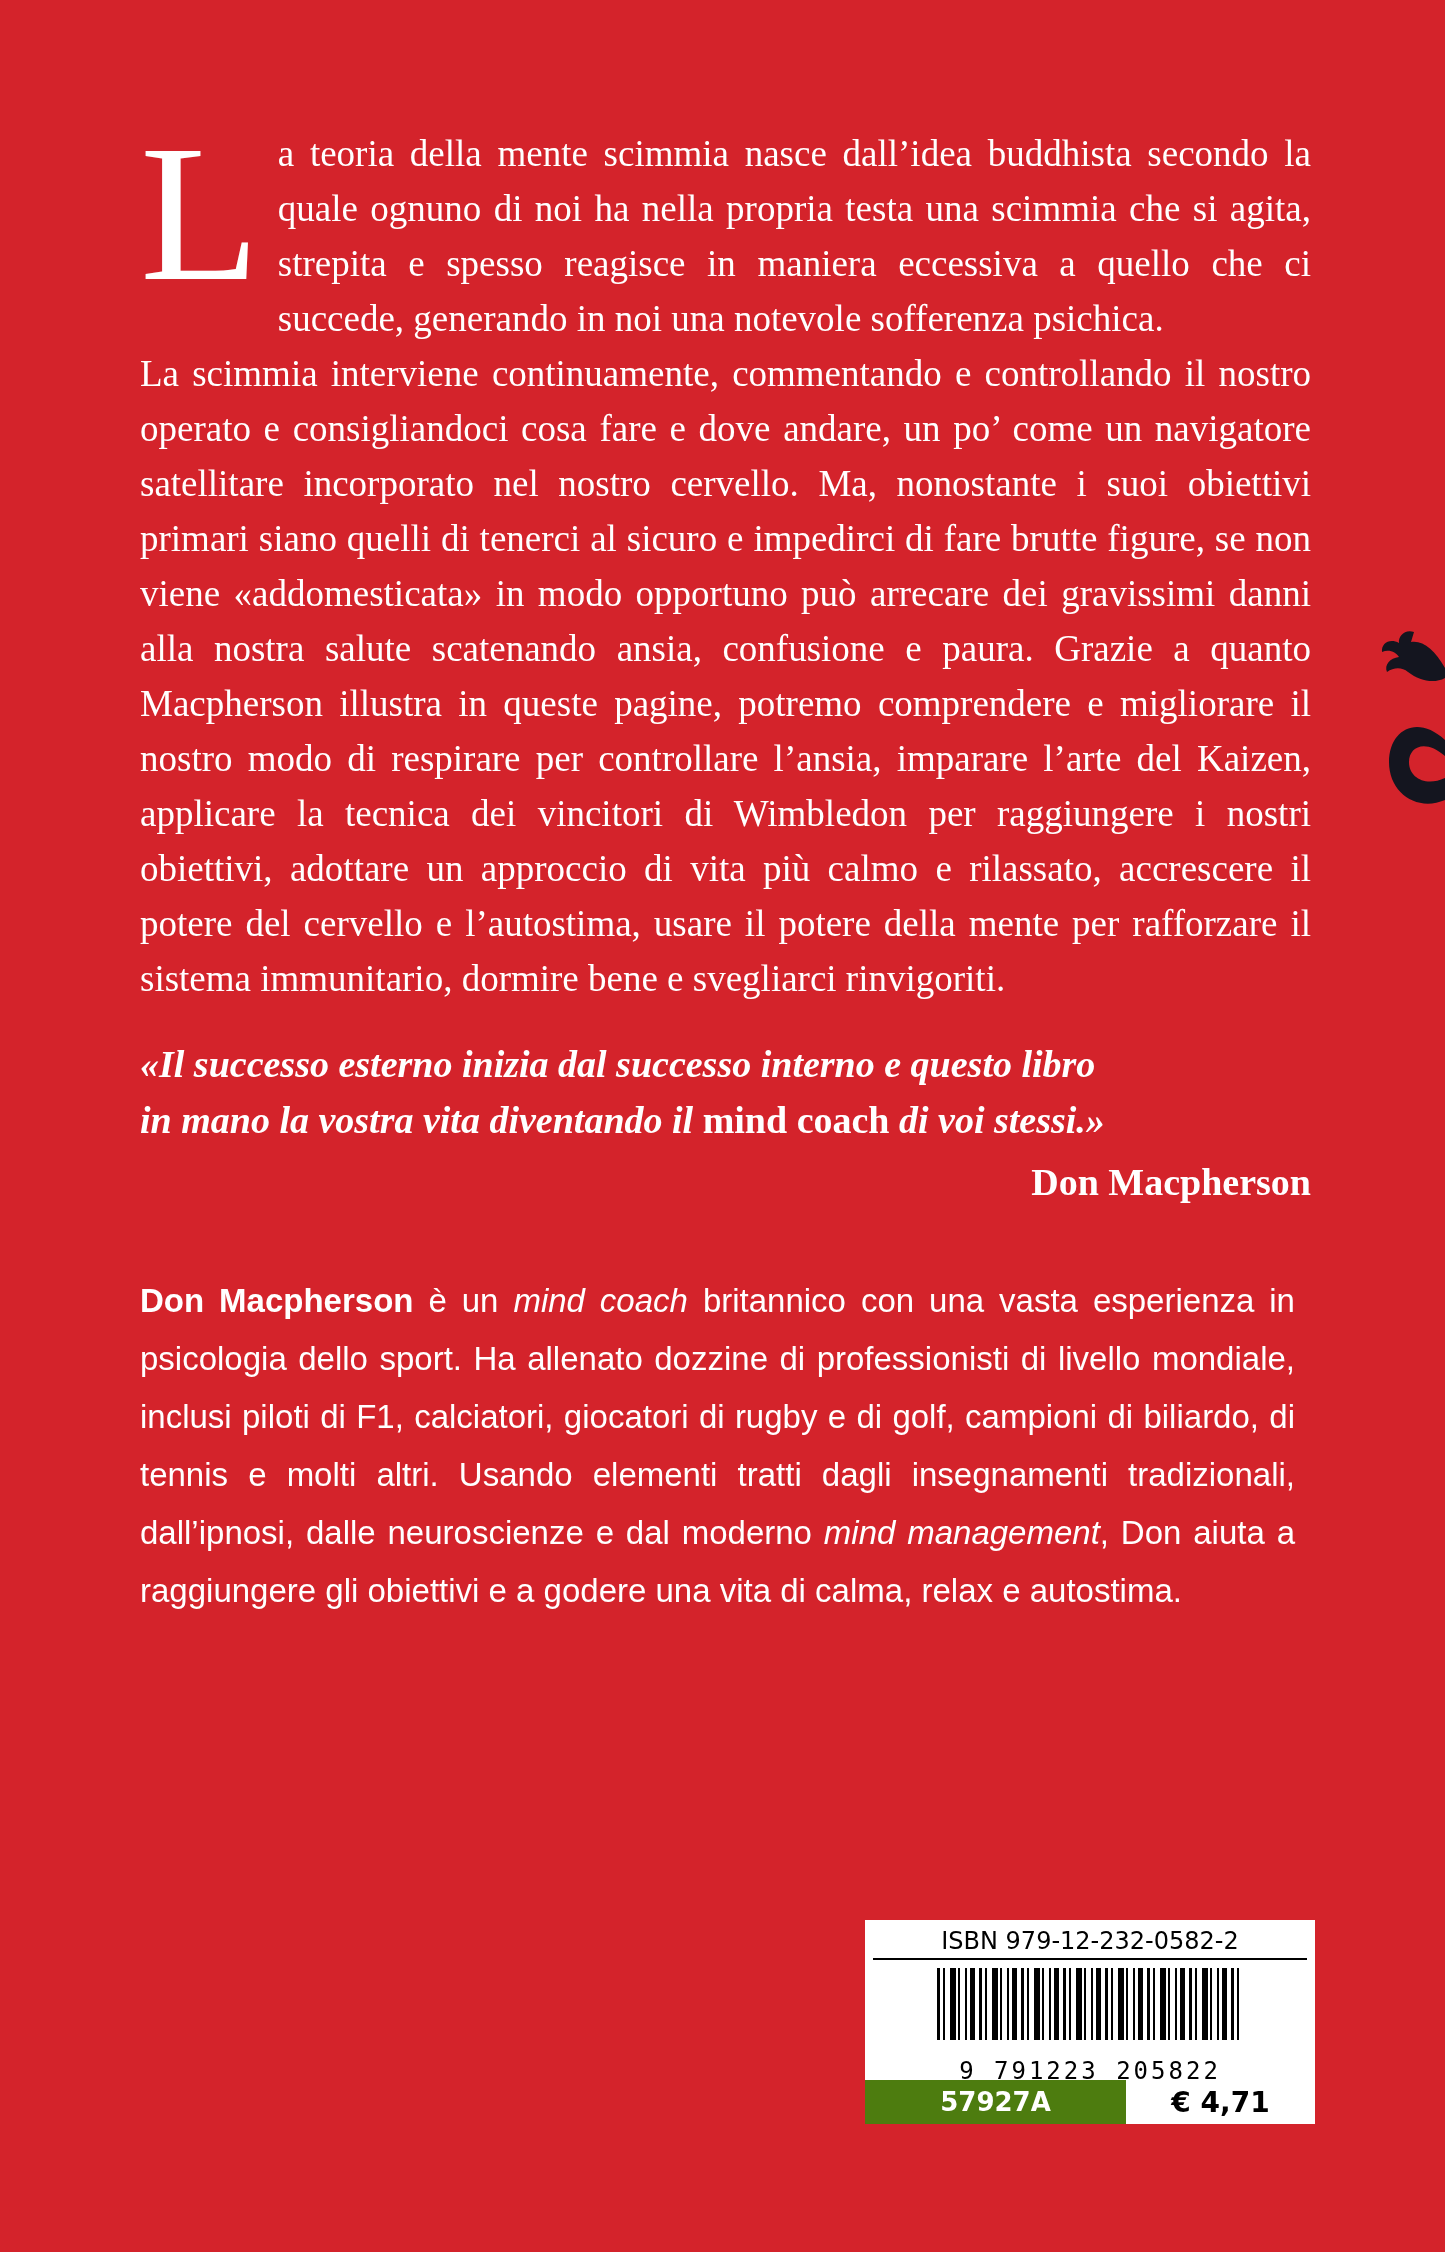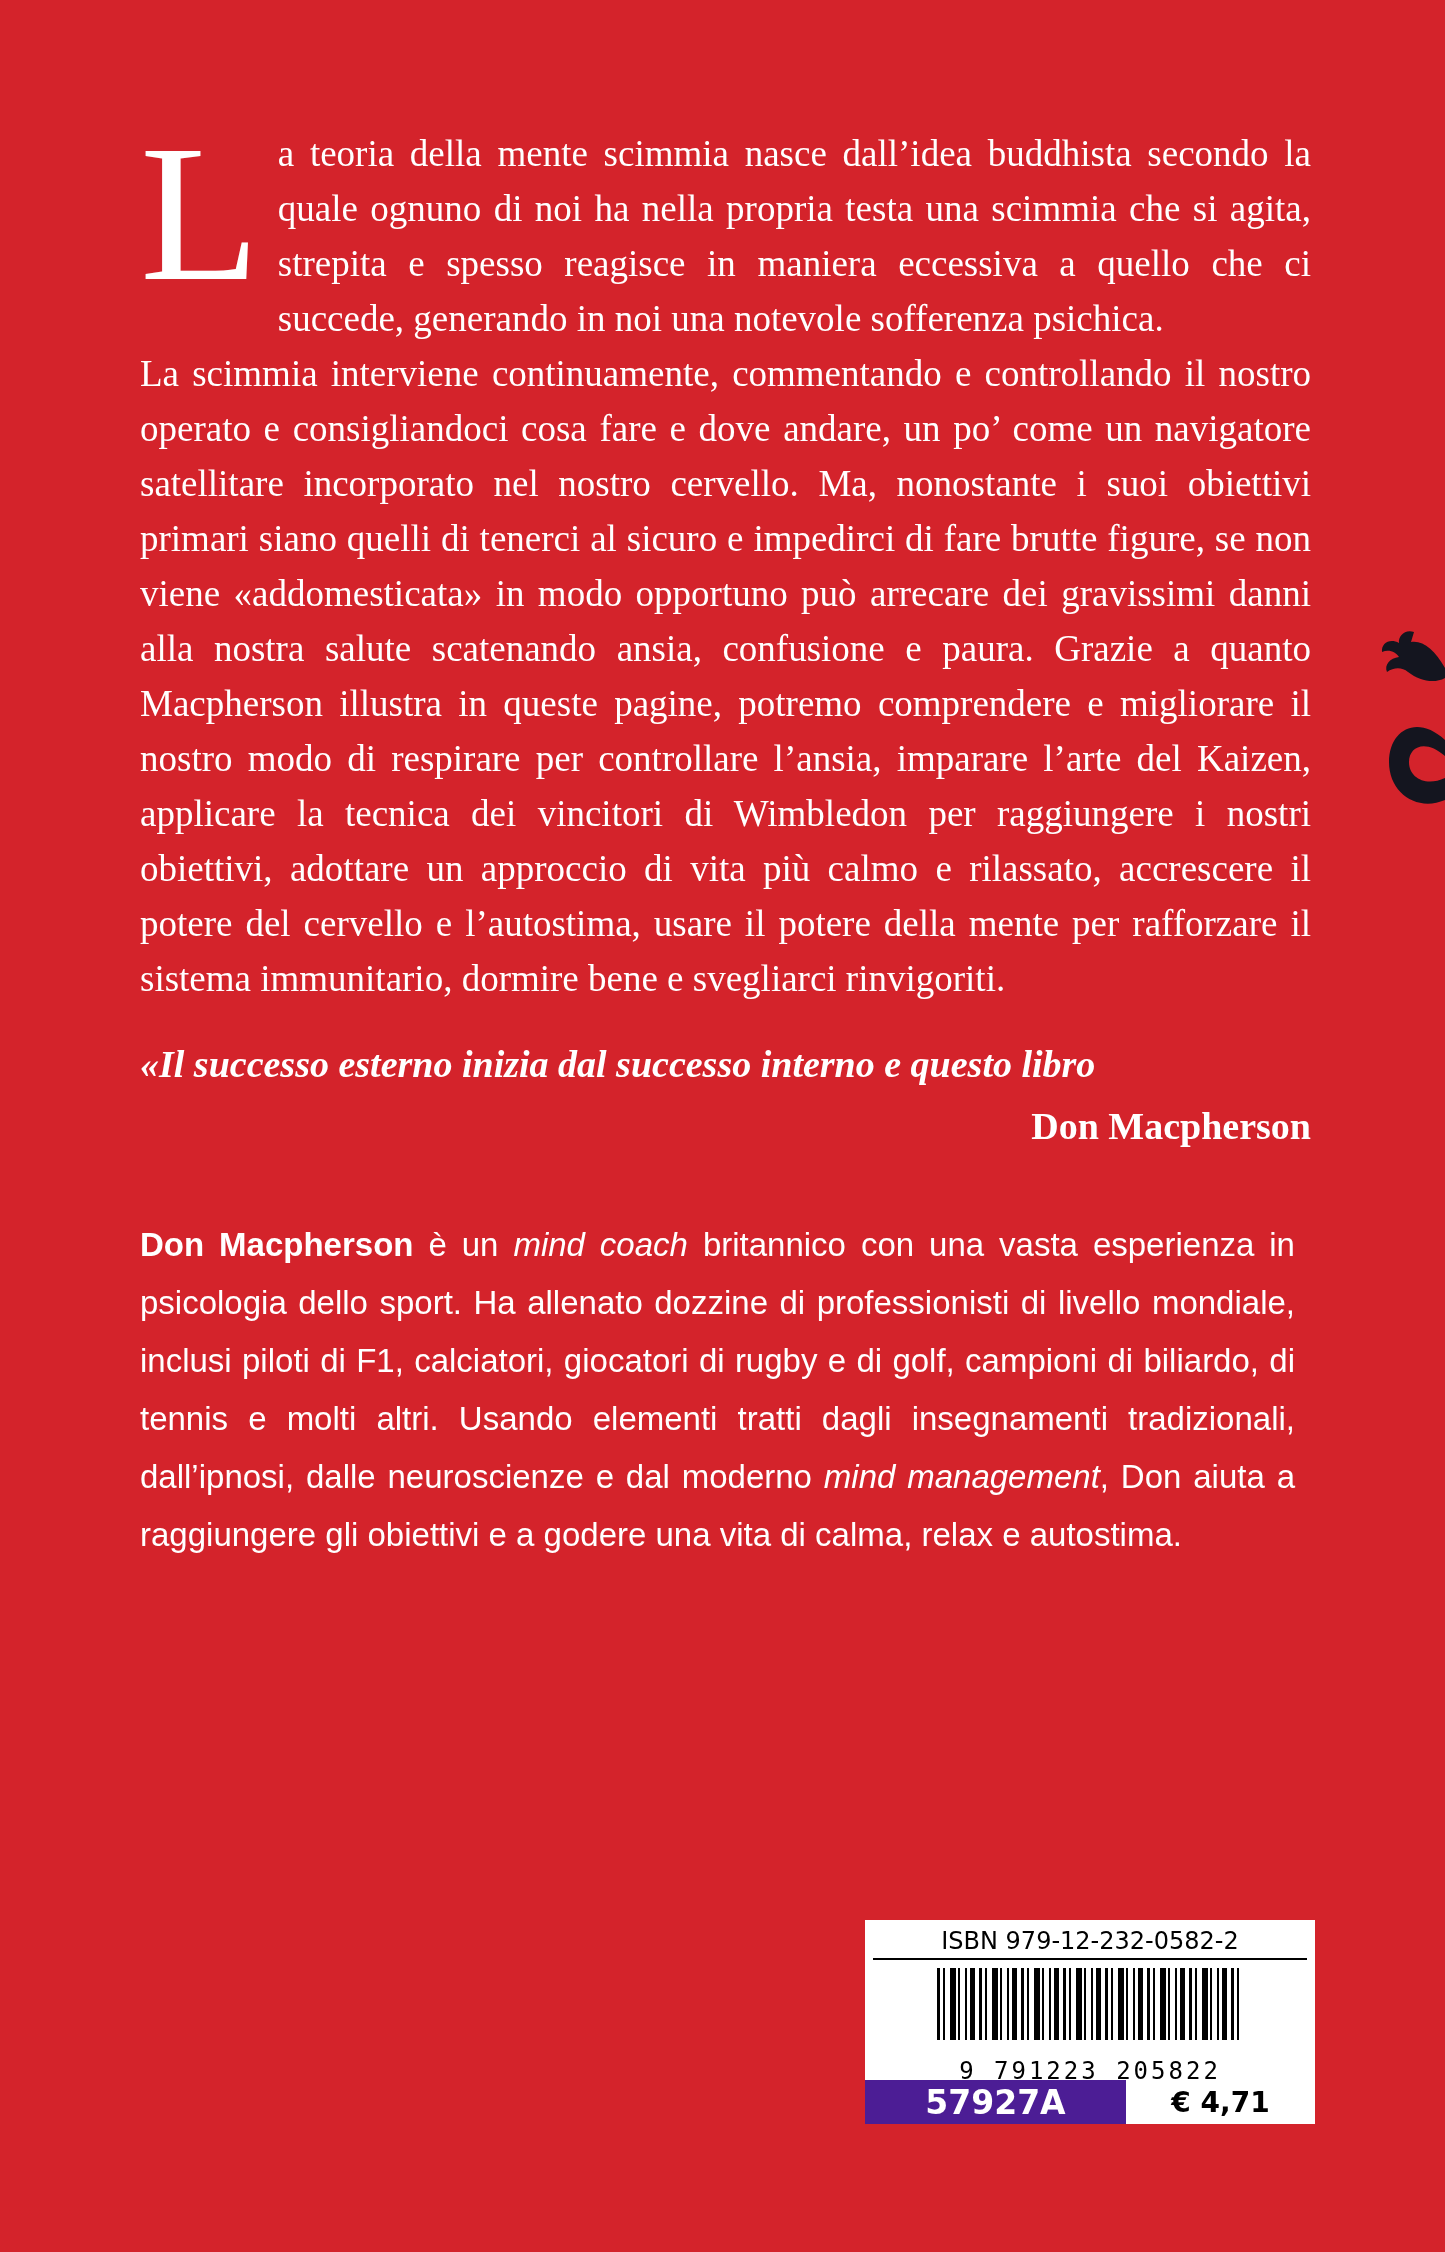--- a/index.html
+++ b/index.html
@@ -117,24 +117,24 @@
   }
   .price-strip {
     position: absolute;
     left: 0; right: 0; bottom: 0;
     height: 44px;
     display: flex;
     align-items: stretch;
   }
   .code-box {
     width: 58%;
-    background: #4c1d95;
+    background: #4d7c0f;
     color: #ffffff;
     font-weight: 700;
-    font-size: 33px;
+    font-size: 26px;
     display: flex;
     align-items: center;
     justify-content: center;
   }
   .price {
     flex: 1;
     background: #ffffff;
     color: #000000;
     font-weight: 700;
     font-size: 28px;
@@ -150,20 +150,21 @@
 
   <div class="content">
 
     <div class="body-text">
       <p class="para"><span class="dropcap">L</span><span>a teoria della mente scimmia nasce dall’idea buddhista secondo la quale ognuno di noi ha nella propria testa una scimmia che si agita, strepita e spesso reagisce in maniera eccessiva a quello che ci succede, generando in noi una notevole sofferenza psichica.</span></p>
       <p class="para">La scimmia interviene continuamente, commentando e controllando il nostro operato e consigliandoci cosa fare e dove andare, un po’ come un navigatore satellitare incorporato nel nostro cervello. Ma, nonostante i suoi obiettivi primari siano quelli di tenerci al sicuro e impedirci di fare brutte figure, se non viene «addomesticata» in modo opportuno può arrecare dei gravissimi danni alla nostra salute scatenando ansia, confusione e paura. Grazie a quanto Macpherson illustra in queste pagine, potremo comprendere e migliorare il nostro modo di respirare per controllare l’ansia, imparare l’arte del Kaizen, applicare la tecnica dei vincitori di Wimbledon per raggiungere i nostri obiettivi, adottare un approccio di vita più calmo e rilassato, accrescere il potere del cervello e l’autostima, usare il potere della mente per rafforzare il sistema immunitario, dormire bene e svegliarci rinvigoriti.</p>
     </div>
 
     <div class="quote">
       <div class="quote-line">«Il successo esterno inizia dal successo interno e questo libro</div>
+      <div class="quote-line"><span>in mano la vostra vita diventando il </span><span class="quote-bold">mind coach</span><span> di voi stessi.»</span></div>
       <div class="attribution">Don Macpherson</div>
     </div>
 
     <p class="bio"><span class="bio-name">Don Macpherson</span><span> è un </span><span class="bio-italic">mind coach</span><span> britannico con una vasta esperienza in psicologia dello sport. Ha allenato dozzine di professionisti di livello mondiale, inclusi piloti di F1, calciatori, giocatori di rugby e di golf, campioni di biliardo, di tennis e molti altri. Usando elementi tratti dagli insegnamenti tradizionali, dall’ipnosi, dalle neuroscienze e dal moderno </span><span class="bio-italic">mind management</span><span>, Don aiuta a raggiungere gli obiettivi e a godere una vita di calma, relax e autostima.</span></p>
 
   </div>
 
   <svg class="monkey" viewBox="0 0 68 206" xmlns="http://www.w3.org/2000/svg" aria-hidden="true">
     <g fill="#14151f">
 

